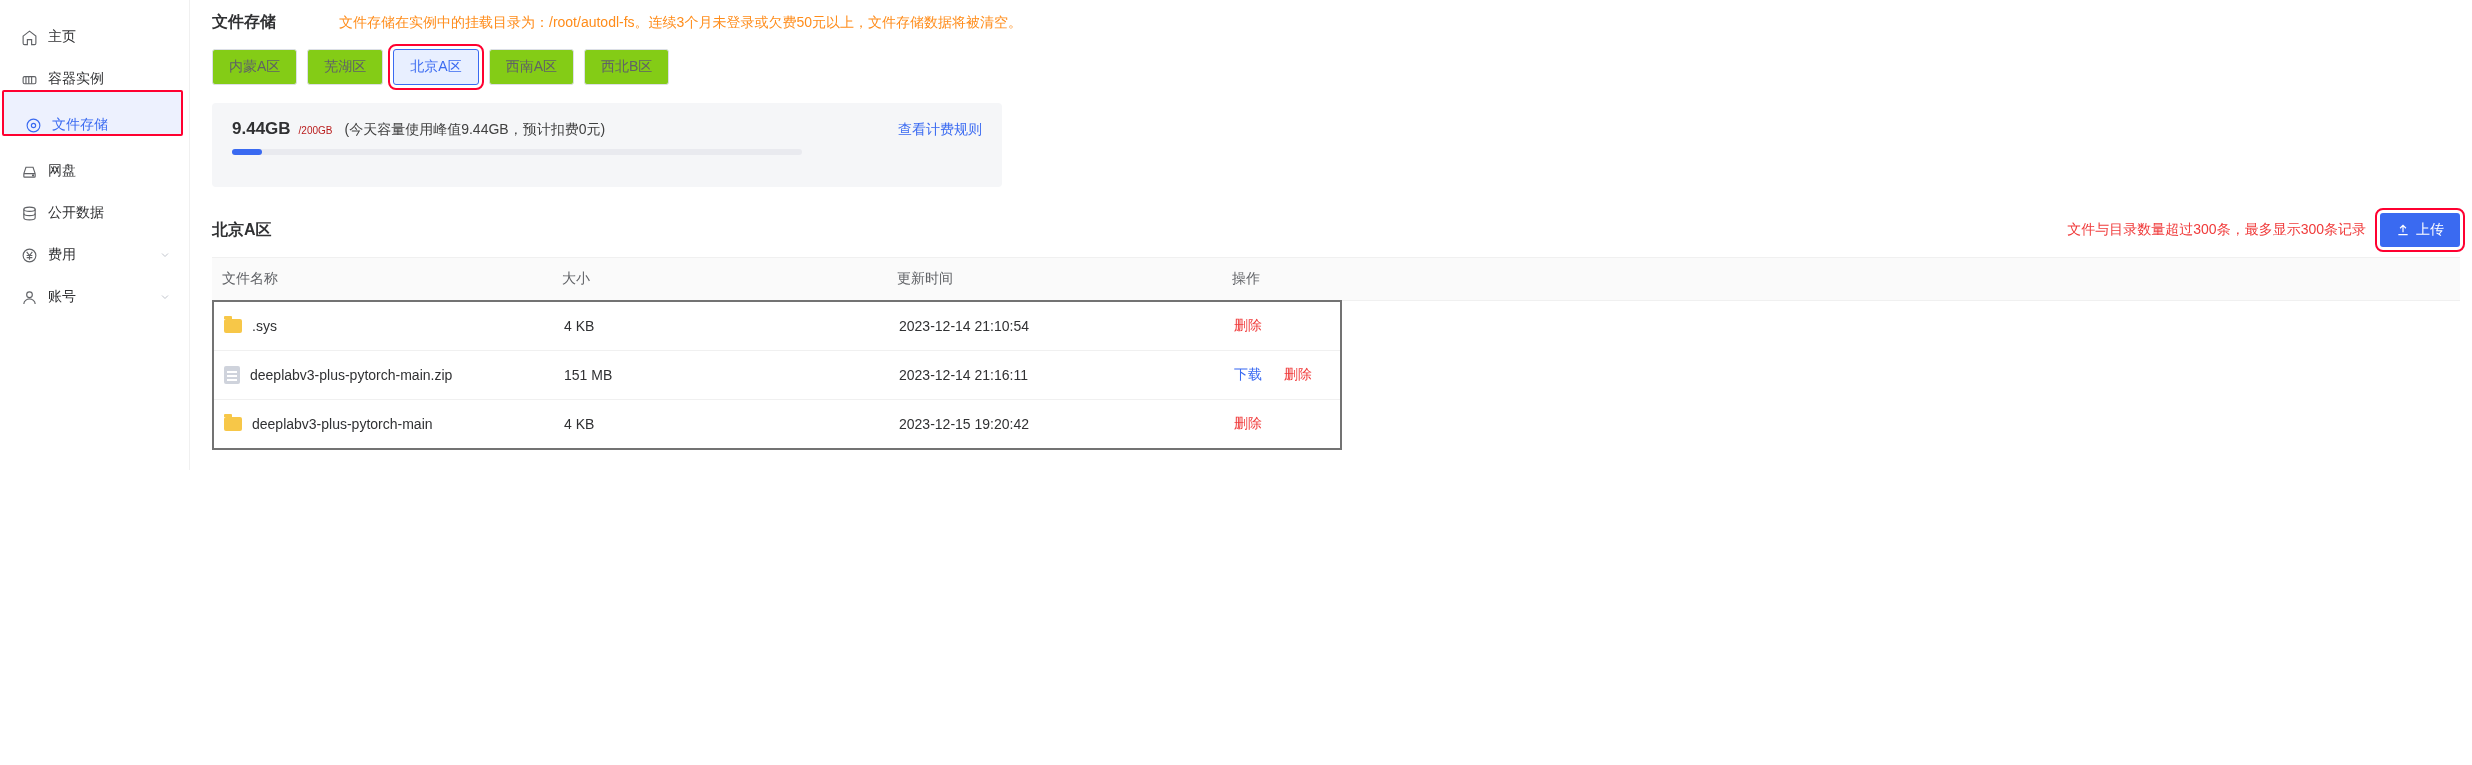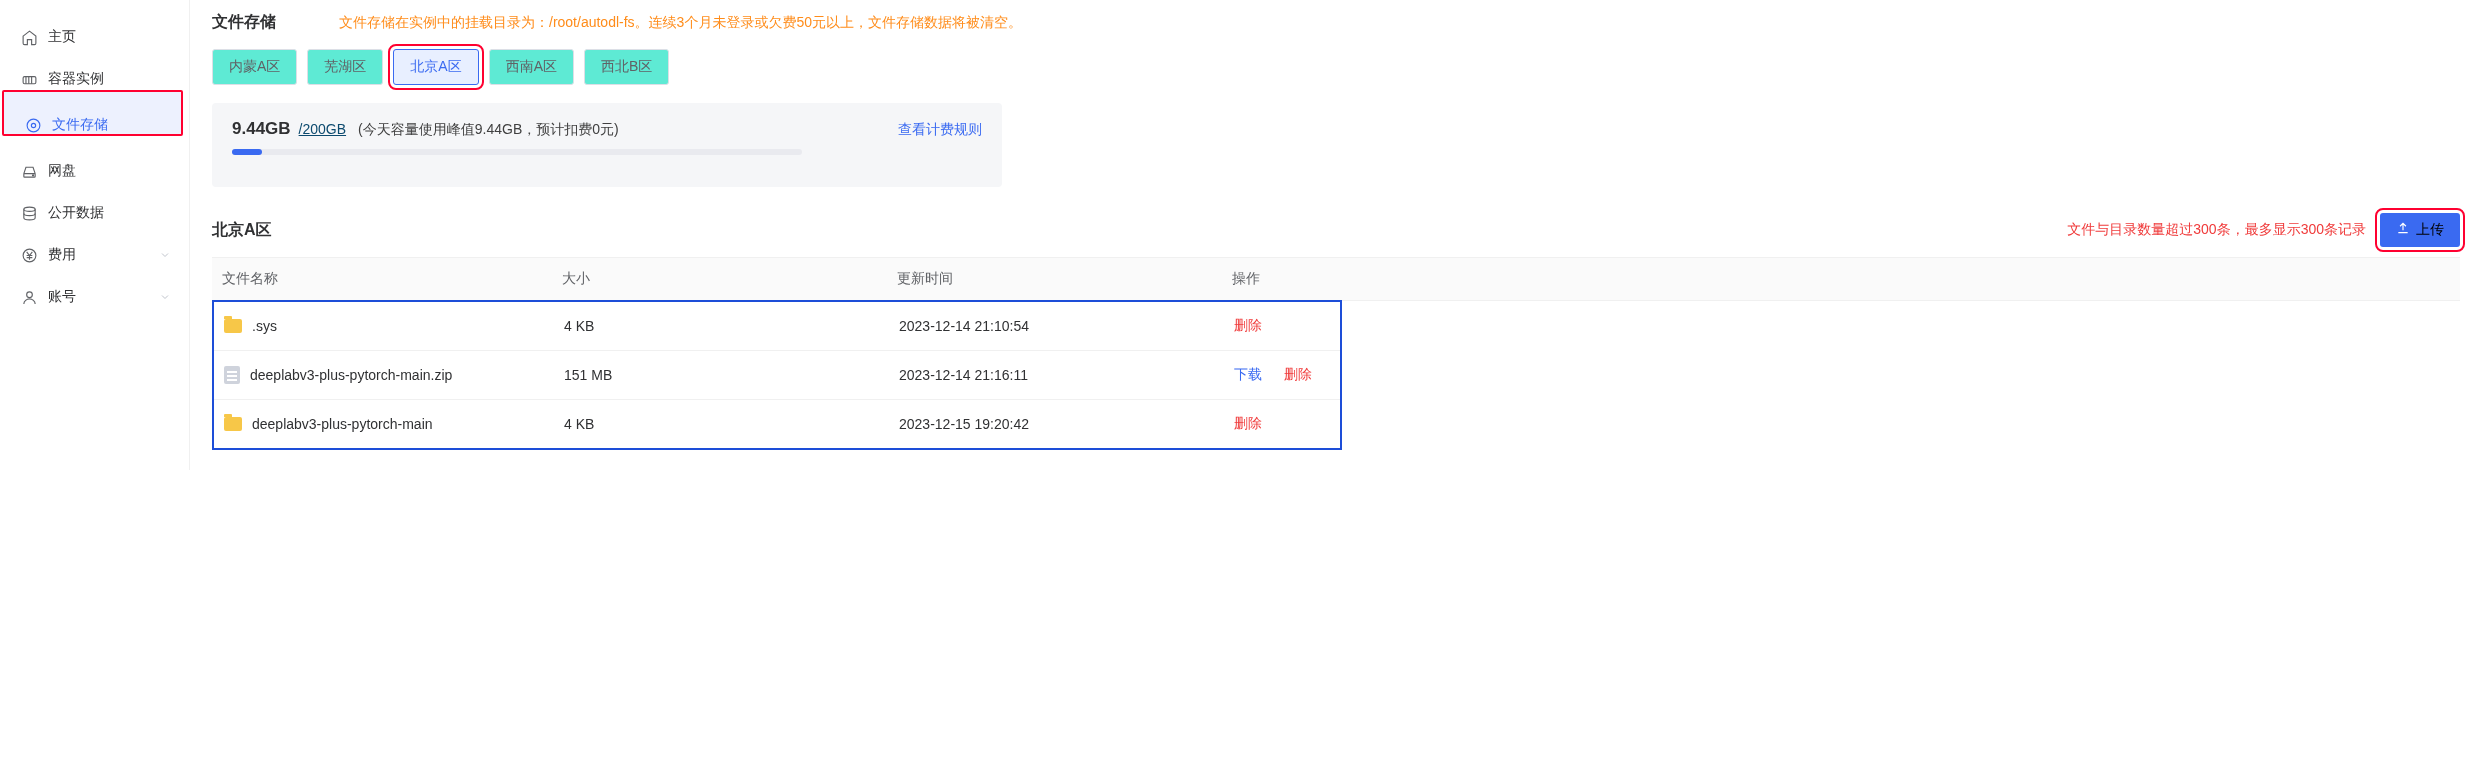--- a/index.html
+++ b/index.html
@@ -72,21 +72,21 @@
   }
   .tabs-row {
     display: flex;
     gap: 10px;
     margin-bottom: 18px;
   }
   .region-tab {
     border: 1px solid #dcdfe6;
     border-radius: 3px;
     padding: 8px 16px;
-    background: #5eead4;
+    background: #84cc16;
     cursor: pointer;
     font-size: 14px;
     color: #606266;
   }
   .region-tab.active {
     background: #e8efff;
     border: 1px solid #3a6af1;
     color: #3a6af1;
   }
   .red-outline {
@@ -101,21 +101,21 @@
     margin-right: 0;
     max-width: 790px;
   }
   .storage-row1 {
     display: flex;
     align-items: baseline;
     gap: 8px;
     margin-bottom: 10px;
   }
   .storage-used { font-size: 17px; font-weight: 700; }
-  .storage-total { color: #0c4a6e; font-size: 14px; text-decoration: underline; }
+  .storage-total { color: #b91c1c; font-size: 10px; }
   .storage-hint { color: #404040; margin-left: 4px; }
   .storage-link {
     color: #3a6af1;
     margin-left: auto;
     cursor: pointer;
     padding-left: 170px;
   }
   .bar-track {
     height: 6px;
     background: #e9eaef;
@@ -143,26 +143,26 @@
     display:flex;
     align-items:center;
     margin-top: 26px;
     margin-bottom: 10px;
     padding-right: 12px;
   }
   .section-head .h { font-size:16px; font-weight:600; }
   .section-head .msg { color:#f03a3a; margin-left:auto; margin-right:14px; }
   .upload-btn {
     background:#3a6af1;
-    color:#000000;
+    color:#ffffff;
     border:none;
     border-radius:3px;
     padding: 8px 16px;
     display:flex;
-    align-items:flex-start;
+    align-items:center;
     gap:6px;
     cursor:pointer;
     font-size:14px;
   }
   .head-red-outline {
     outline:2px solid #ff0030;
     outline-offset:3px;
   }
   
   .tbl {
@@ -175,21 +175,21 @@
     color:#606266;
     font-weight:500;
     border-top:1px solid #f0f0f0;
     border-bottom:1px solid #f0f0f0;
   }
   .col-name { width: 340px; }
   .col-size { width: 335px; }
   .col-time { width: 335px; }
   .col-op   { flex:1; }
   .tbl-body-box {
-    border:2px solid #1d4ed8;
+    border:2px solid #737373;
     margin-top:-1px;
     max-width:1130px;
   }
   .tbl-row {
     display:flex;
     align-items:center;
     padding: 15px 10px;
     border-bottom:1px solid #f0f0f0;
   }
   .tbl-row:last-child { border-bottom:none; }

